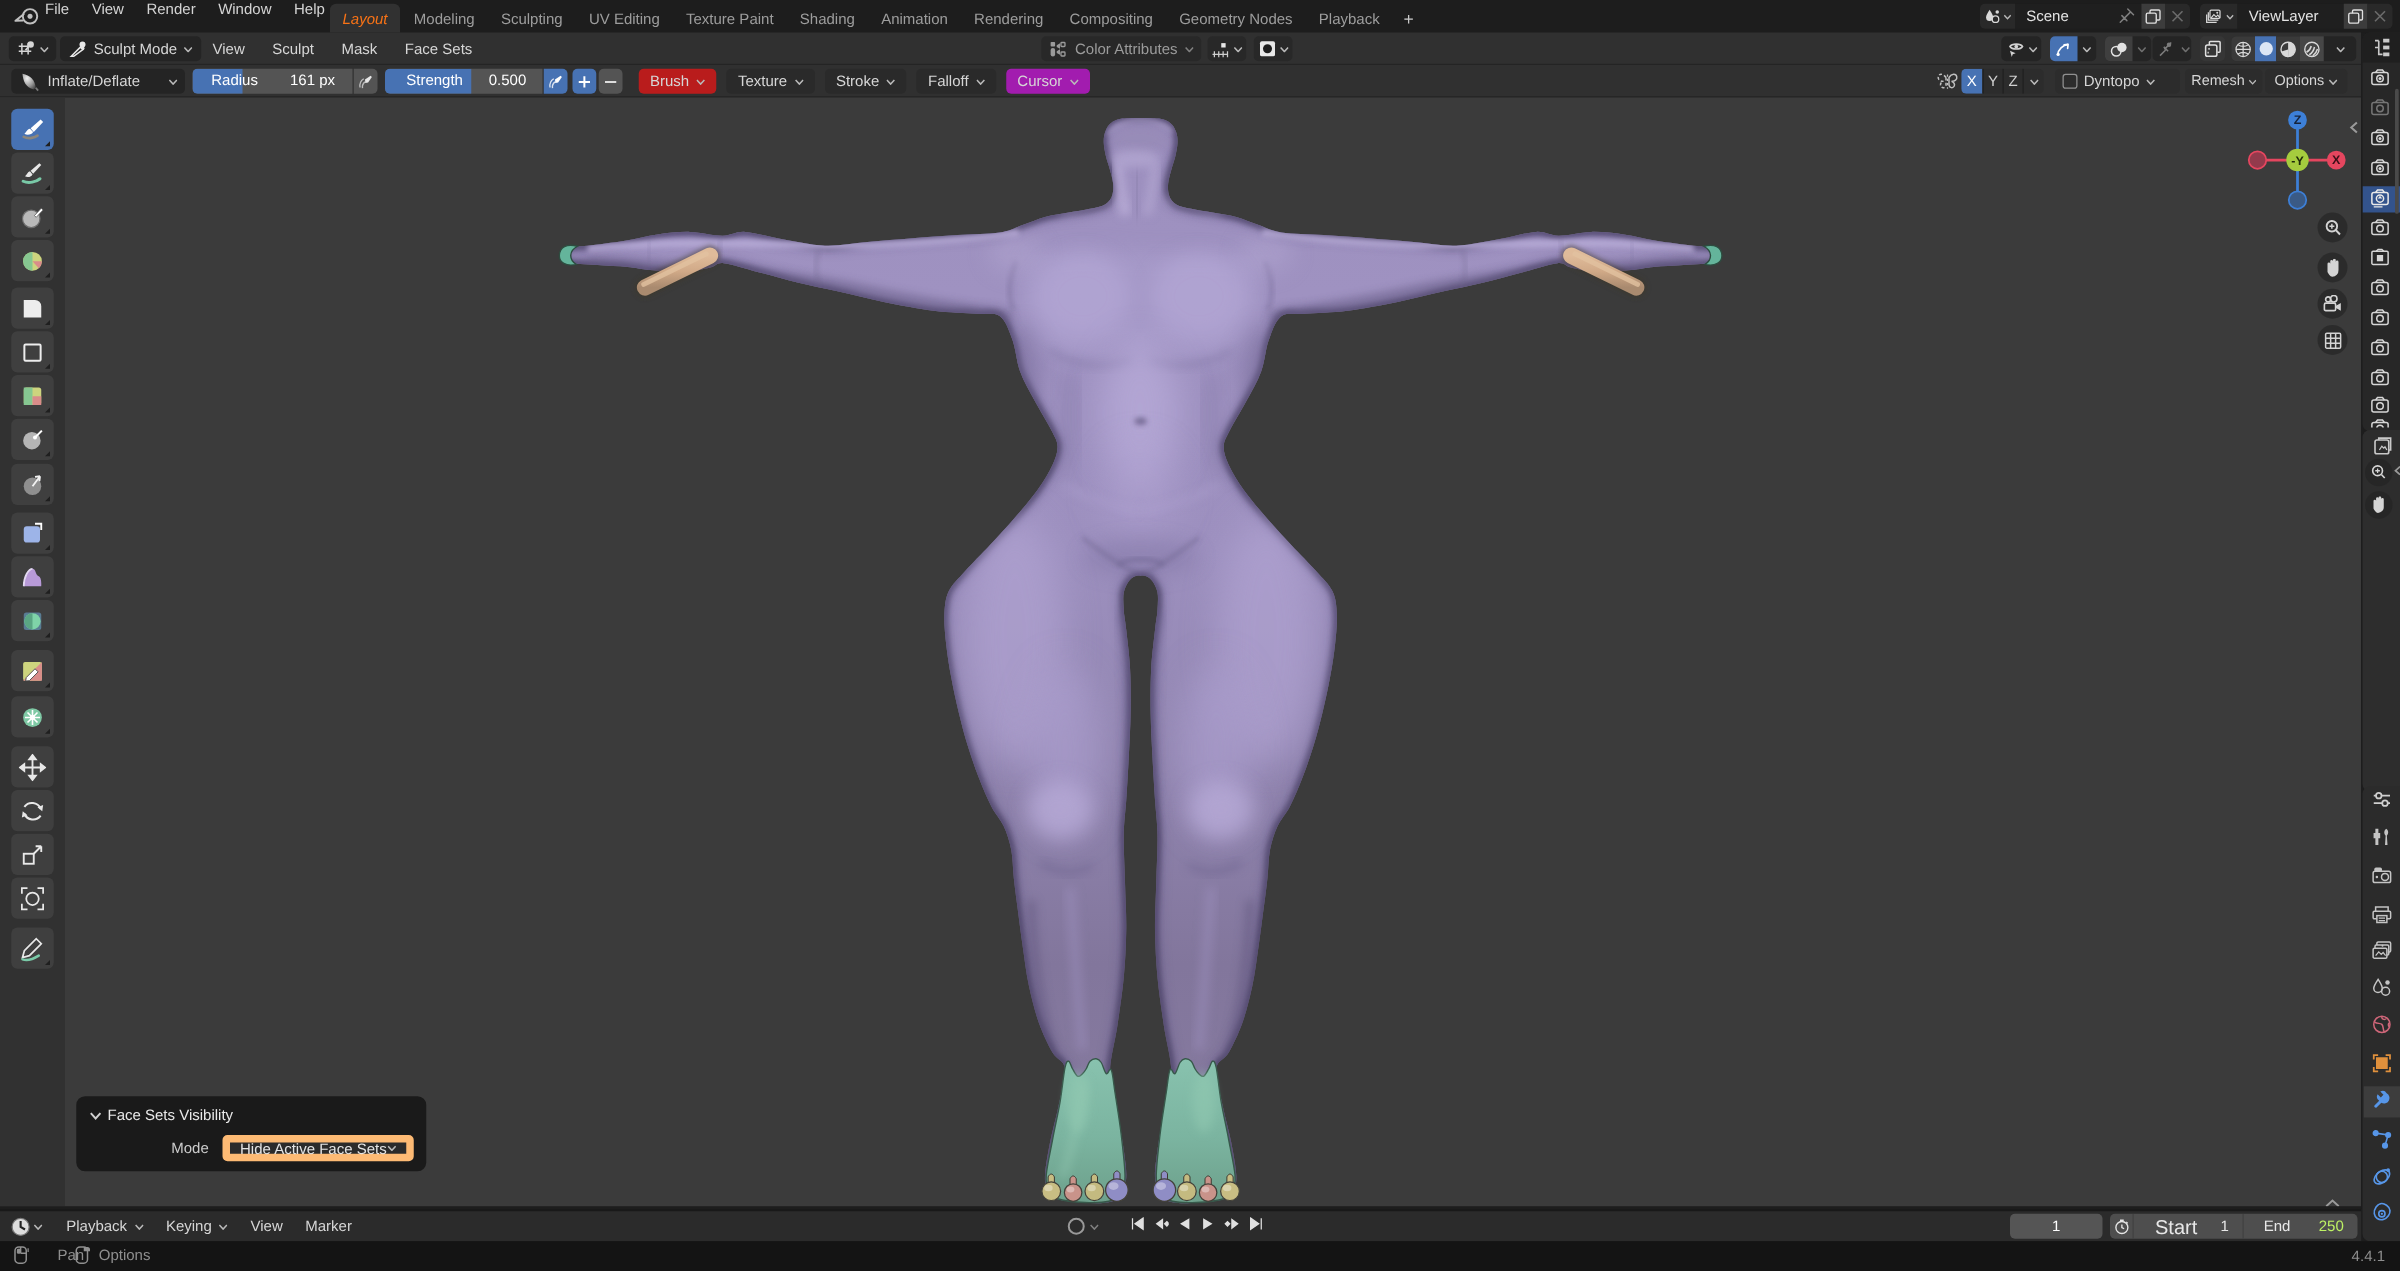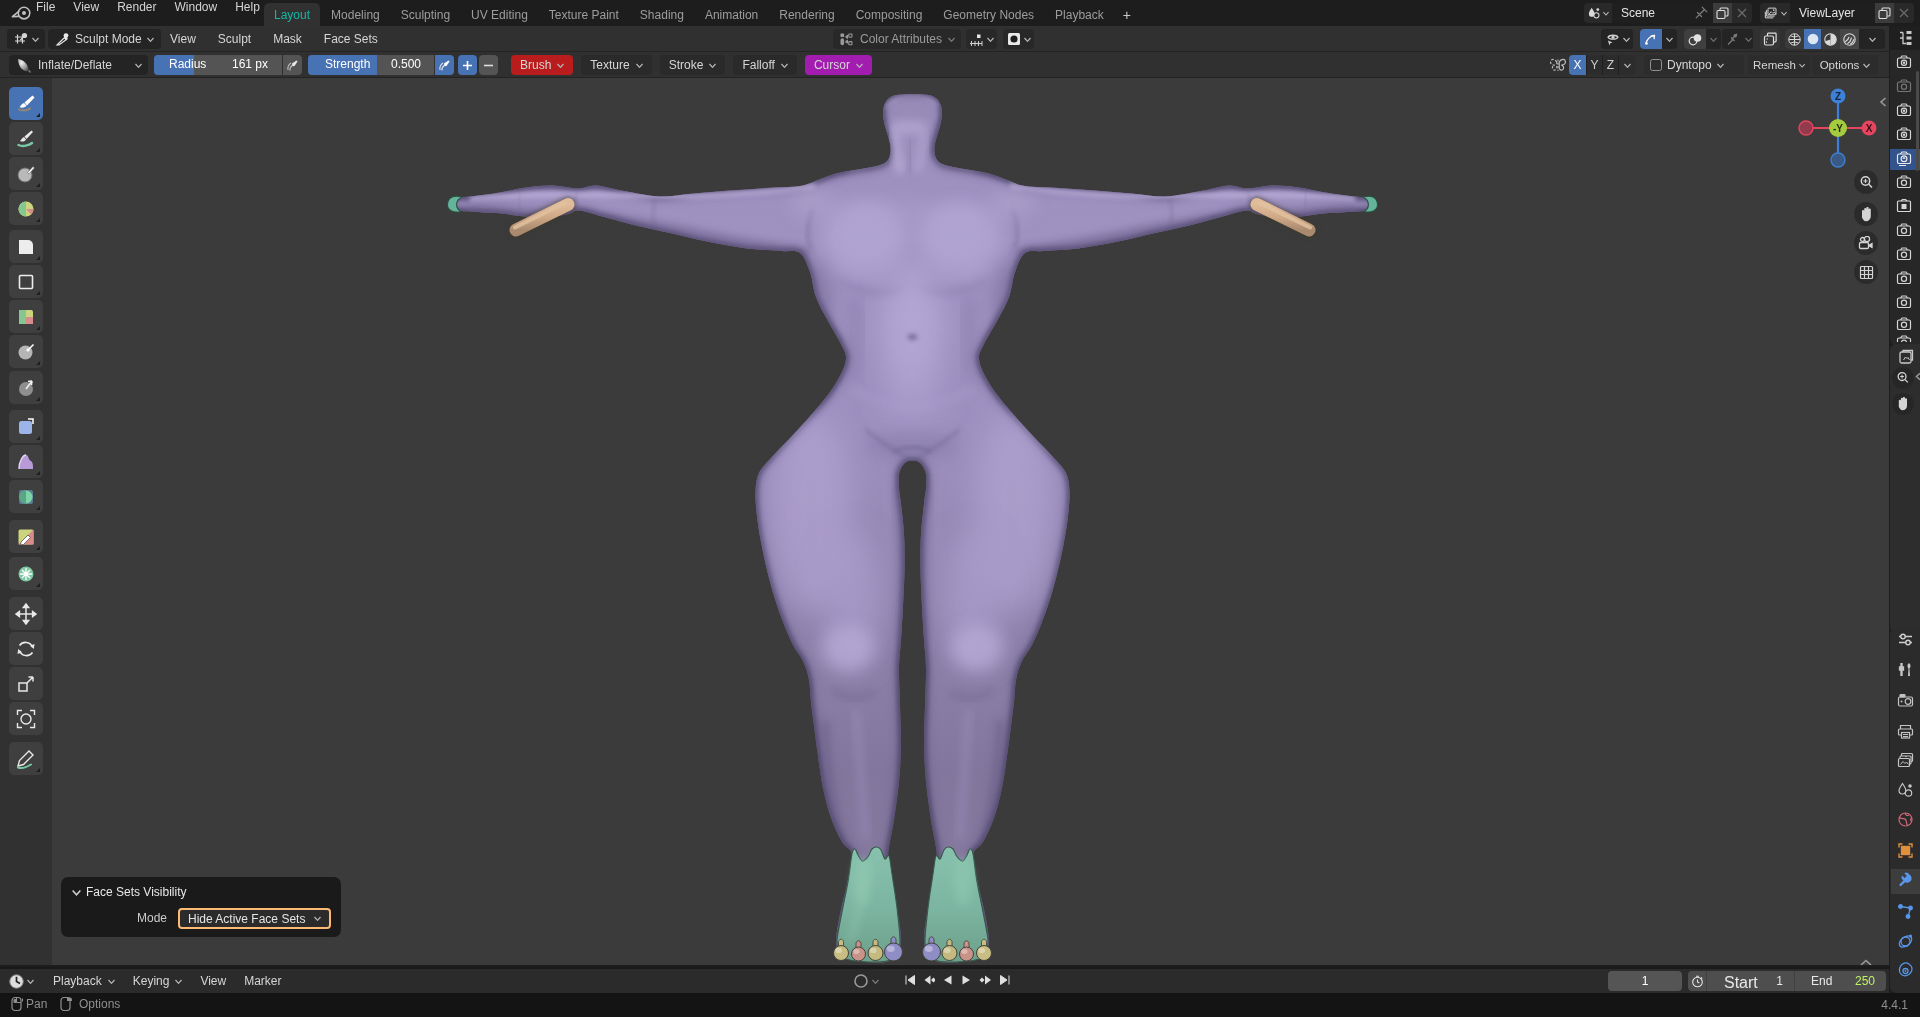--- a/index.html
+++ b/index.html
@@ -3,21 +3,21 @@
 <meta charset="utf-8">
 <style>
   * { margin:0; padding:0; box-sizing:border-box; }
   html,body { width:1920px; height:1017px; background:#1d1d1d; font-family:"Liberation Sans",sans-serif; overflow:hidden; position:relative; }
   .abs { position:absolute; }
   .row { display:flex; align-items:center; }
   
   #topbar { position:absolute; left:0; top:0; width:1920px; height:26px; background:#1d1d1d; }
   #topbar .menu { color:#d4d4d4; font-size:12px; }
   .tab { height:23px; display:flex; align-items:center; padding:0 10px; white-space:nowrap; font-size:12px; color:#9d9d9d; border-radius:5px 5px 0 0; }
-  .tab.active { background:#313131; color:#14b8a6; }
+  .tab.active { background:#313131; color:#f97316;font-style:italic; }
   
   #hdr2 { position:absolute; left:0; top:26px; width:1889px; height:26px; background:#303030; border-bottom:1px solid #242424; }
   #hdr3 { position:absolute; left:0; top:52px; width:1889px; height:26px; background:#303030; border-bottom:1px solid #232323; }
   .mtext { color:#d6d6d6; font-size:12px; }
   .dimtext { color:#9b9b9b; font-size:12px; }
   .dbtn { background:#242424; border-radius:4px; height:20px; display:flex; align-items:center; }
   .caret { width:7px; height:5px; display:inline-block; }
   
   #viewport { position:absolute; left:0; top:78px; width:1889px; height:887px; background:#3b3b3b; overflow:hidden; }
   
@@ -792,21 +792,21 @@
       </svg>
   </div>
   <div id="fsv">
     <div class="row" style="position:absolute;left:11px;top:8px;gap:5px">
       <svg class="caret" viewBox="0 0 7 5" style="width:9px;height:7px">
           <path d="M0.5 1 L3.5 4.3 L6.5 1" stroke="#d0d0d0" stroke-width="1.2" fill="none"></path>
         </svg>
       <span style="font-size:12px;color:#e9e9e9">Face Sets Visibility</span>
     </div>
     <div class="abs" style="left:0;top:34px;width:106px;text-align:right;font-size:12px;color:#cccccc">Mode</div>
-    <div class="abs row" style="left:117px;top:31px;width:153px;height:21px;background:#2b2b2b;border:2px solid #fdba74;border-radius:4px;padding:0 8px">
+    <div class="abs row" style="left:117px;top:31px;width:153px;height:21px;background:#2b2b2b;border:6px solid #fdba74;border-radius:4px;padding:0 8px">
       <span style="font-size:12px;color:#e4e4e4">Hide Active Face Sets</span>
       <svg class="caret" style="margin-left:auto" viewBox="0 0 7 5">
           <path d="M0.5 1 L3.5 4.3 L6.5 1" stroke="#b9b9b9" stroke-width="1.2" fill="none"></path>
         </svg>
     </div>
   </div>
 </div>
 
 <div id="rcol">
   <svg width="0" height="0">
@@ -1054,21 +1054,21 @@
       <span style="position:absolute;right:11px;top:3px;font-size:12px;color:#e8e8e8">1</span>
     </div>
     <div style="width:91px;height:20px;position:relative">
       <span style="position:absolute;left:16px;top:3px;font-size:12px;color:#e8e8e8">End</span>
       <span style="position:absolute;right:11px;top:3px;font-size:12px;color:#bef264">250</span>
     </div>
   </div>
 </div>
 
 <div id="status">
-  <div class="abs row" style="left:11px;top:3px;gap:0">
+  <div class="abs row" style="left:11px;top:3px;gap:20px">
     <svg width="15" height="16" viewBox="0 0 15 16">
         <g fill="none" stroke="#8f8f8f" stroke-width="1.2">
           <rect x="1" y="1.5" width="9" height="13" rx="3"></rect>
           <path d="M5.5 1.5 v5 M5.5 6.5 h4.5"></path>
           <rect x="2.5" y="3" width="3" height="4" rx="1" fill="#8f8f8f" stroke="none"></rect>
           <path d="M11.5 2.5 v3" stroke-width="1"></path>
         </g>
       </svg>
     <span>Pan</span>
   </div>

